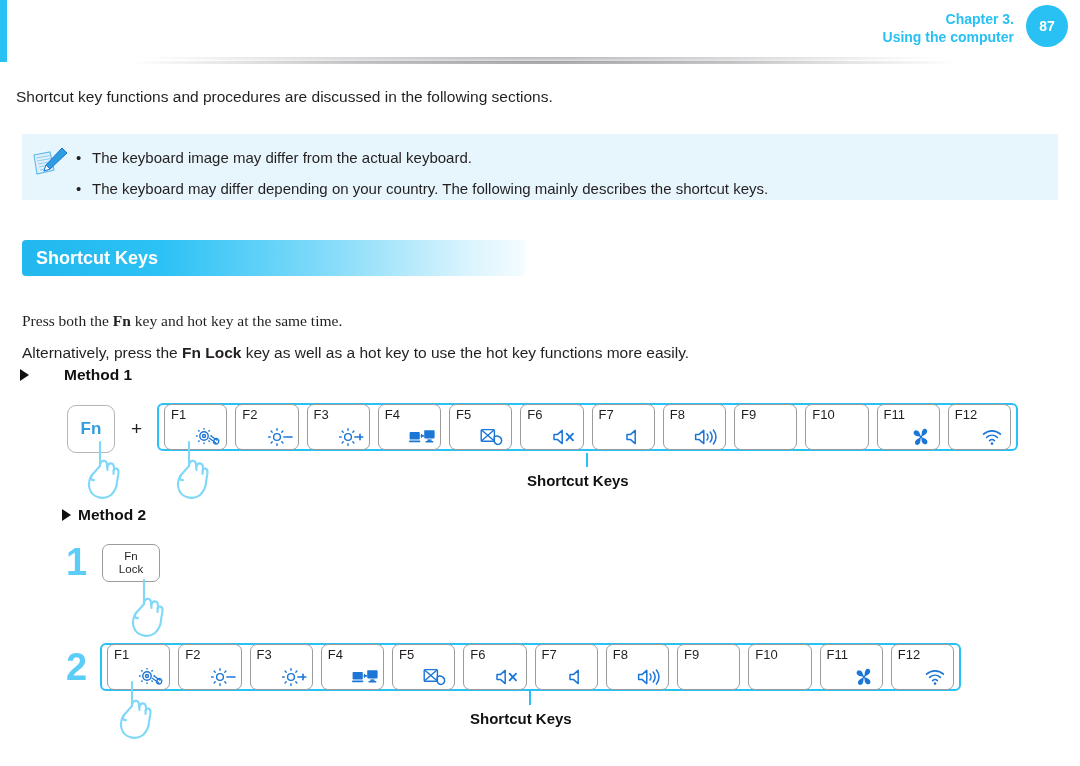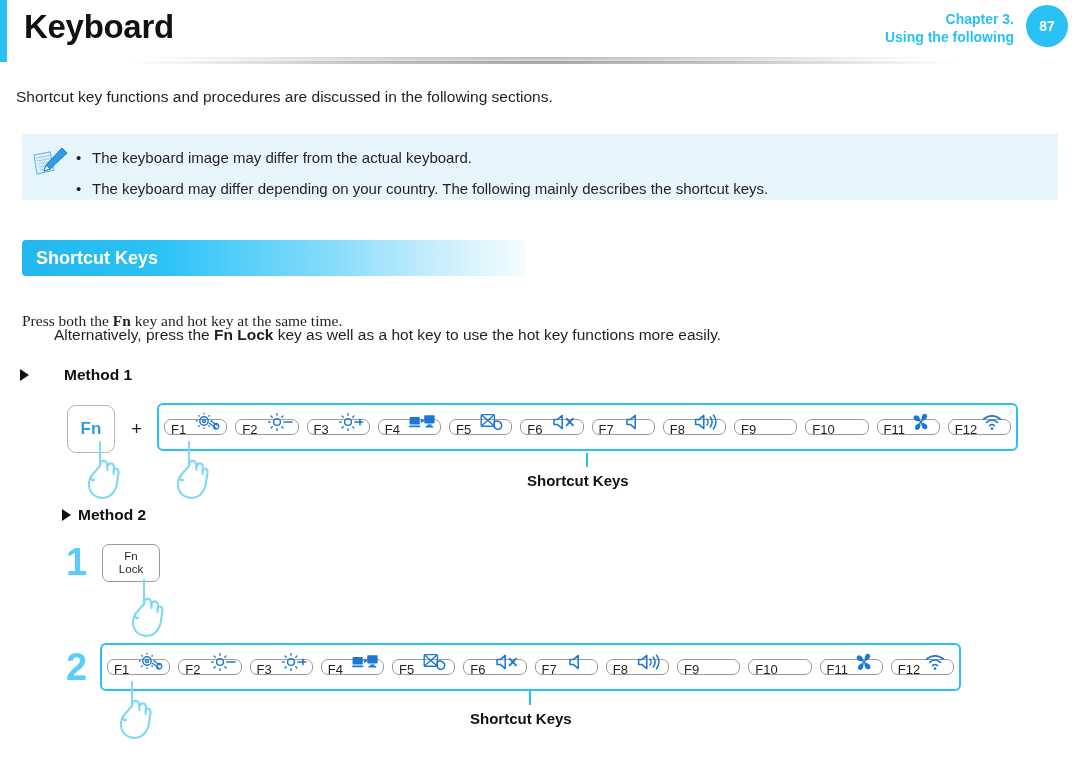--- a/index.html
+++ b/index.html
@@ -122,21 +122,21 @@
     font-size: 18px;
   }
 
   .para {
     position: absolute;
     left: 22px;
     font-size: 15.5px;
     color: #231f20;
   }
   .para-1 { top: 312px; font-family: Liberation Serif, serif; }
-  .para-2 { top: 326px; margin-left: 32px; }
+  .para-2 { top: 344px; }
 
   .method-head {
     position: absolute;
     left: 20px;
     font-size: 15.5px;
     font-weight: bold;
     color: #111111;
     display: flex;
     align-items: center;
     gap: 7px;
@@ -147,21 +147,21 @@
     display: inline-block;
     width: 0; height: 0;
     border-left: 9px solid #111111;
     border-top: 6px solid transparent;
     border-bottom: 6px solid transparent;
   }
 
   
   .key {
     position: relative;
-    height: 16px;
+    height: 46px;
     border: 1.4px solid #9b9b9b;
     border-radius: 7px;
     background: #ffffff;
   }
   .key-label {
     position: absolute;
     left: 6px; top: 2px;
     font-size: 13px;
     color: #231f20;
     font-family: "Liberation Sans", sans-serif;
@@ -244,24 +244,23 @@
   }
   .hand svg { display: block; width: 100%; height: 100%; }
 
   .bold { font-weight: bold; }
 </style>
 </head>
 <body>
 
 <div class="header">
   <div class="header-accent-bar"></div>
-  <div class="page-title">Keyboard</div>
   <div class="chapter-block">
     <div>Chapter 3.</div>
-    <div>Using the following</div>
+    <div>Using the computer</div>
   </div>
   <div class="page-badge">87</div>
   <div class="header-shadow"></div>
 </div>
 
 <div class="intro-line">Shortcut key functions and procedures are discussed in the following sections.</div>
 
 <div class="note-box">
   <div class="note-icon">
     <svg viewBox="0 0 40 32" xmlns="http://www.w3.org/2000/svg">

